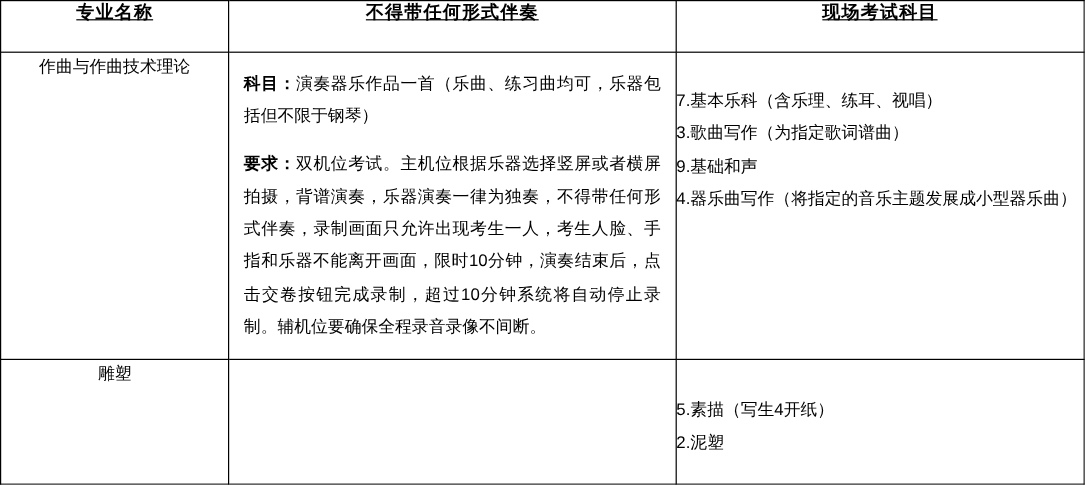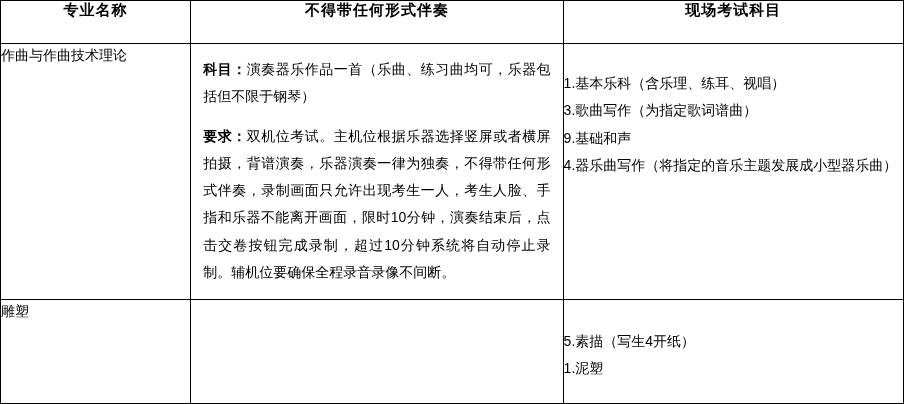--- a/index.html
+++ b/index.html
@@ -31,27 +31,28 @@
     vertical-align: top;
     padding: 0;
   }
   thead th {
     text-align: center;
     font-weight: bold;
     font-size: 15px;
     height: 42px;
     vertical-align: middle;
     letter-spacing: 1px;
+    text-decoration: underline;
   }
   .col-major { width: 190px; }
   .col-online { width: 372px; }
   .col-onsite { width: 340px; }
 
   td.major-cell {
-    text-align: left;
+    text-align: center;
     vertical-align: middle;
     font-size: 14px;
     padding: 6px 4px;
     line-height: 1.7;
   }
   td.online-cell, td.onsite-cell {
     font-size: 14px;
     line-height: 1.95;
     padding: 8px 10px 10px 8px;
     text-align: justify;
@@ -100,32 +101,32 @@
     </thead>
     <tbody>
       <tr class="row-1">
         <td class="major-cell">作曲与作曲技术理论</td>
         <td class="online-cell">
           <p class="para"><span class="lbl">科目：</span><span>演奏器乐作品一首（乐曲、练习曲均可，乐器包括但不限于钢琴）</span></p>
           <p class="para"><span class="lbl">要求：</span><span>双机位考试。主机位根据乐器选择竖屏或者横屏拍摄，背谱演奏，乐器演奏一律为独奏，不得带任何形式伴奏，录制画面只允许出现考生一人，考生人脸、手指和乐器不能离开画面，限时10分钟，演奏结束后，点击交卷按钮完成录制，超过10分钟系统将自动停止录制。辅机位要确保全程录音录像不间断。</span></p>
         </td>
         <td class="onsite-cell">
           <span class="onsite-pad-top"></span>
-          <p class="list-line">1.基本乐科（含乐理、练耳、视唱）</p>
+          <p class="list-line">7.基本乐科（含乐理、练耳、视唱）</p>
           <p class="list-line">3.歌曲写作（为指定歌词谱曲）</p>
           <p class="list-line">9.基础和声</p>
           <p class="list-line">4.器乐曲写作（将指定的音乐主题发展成小型器乐曲）</p>
         </td>
       </tr>
       <tr class="row-2">
         <td class="major-cell">雕塑</td>
         <td class="online-cell">
           <p class="para"><span class="lbl"></span><span></span></p>
         </td>
         <td class="onsite-cell">
           <span class="onsite-pad-top-2"></span>
           <p class="list-line">5.素描（写生4开纸）</p>
-          <p class="list-line">1.泥塑</p>
+          <p class="list-line">2.泥塑</p>
         </td>
       </tr>
     </tbody>
   </table>
 </div>
 
 </body></html>

